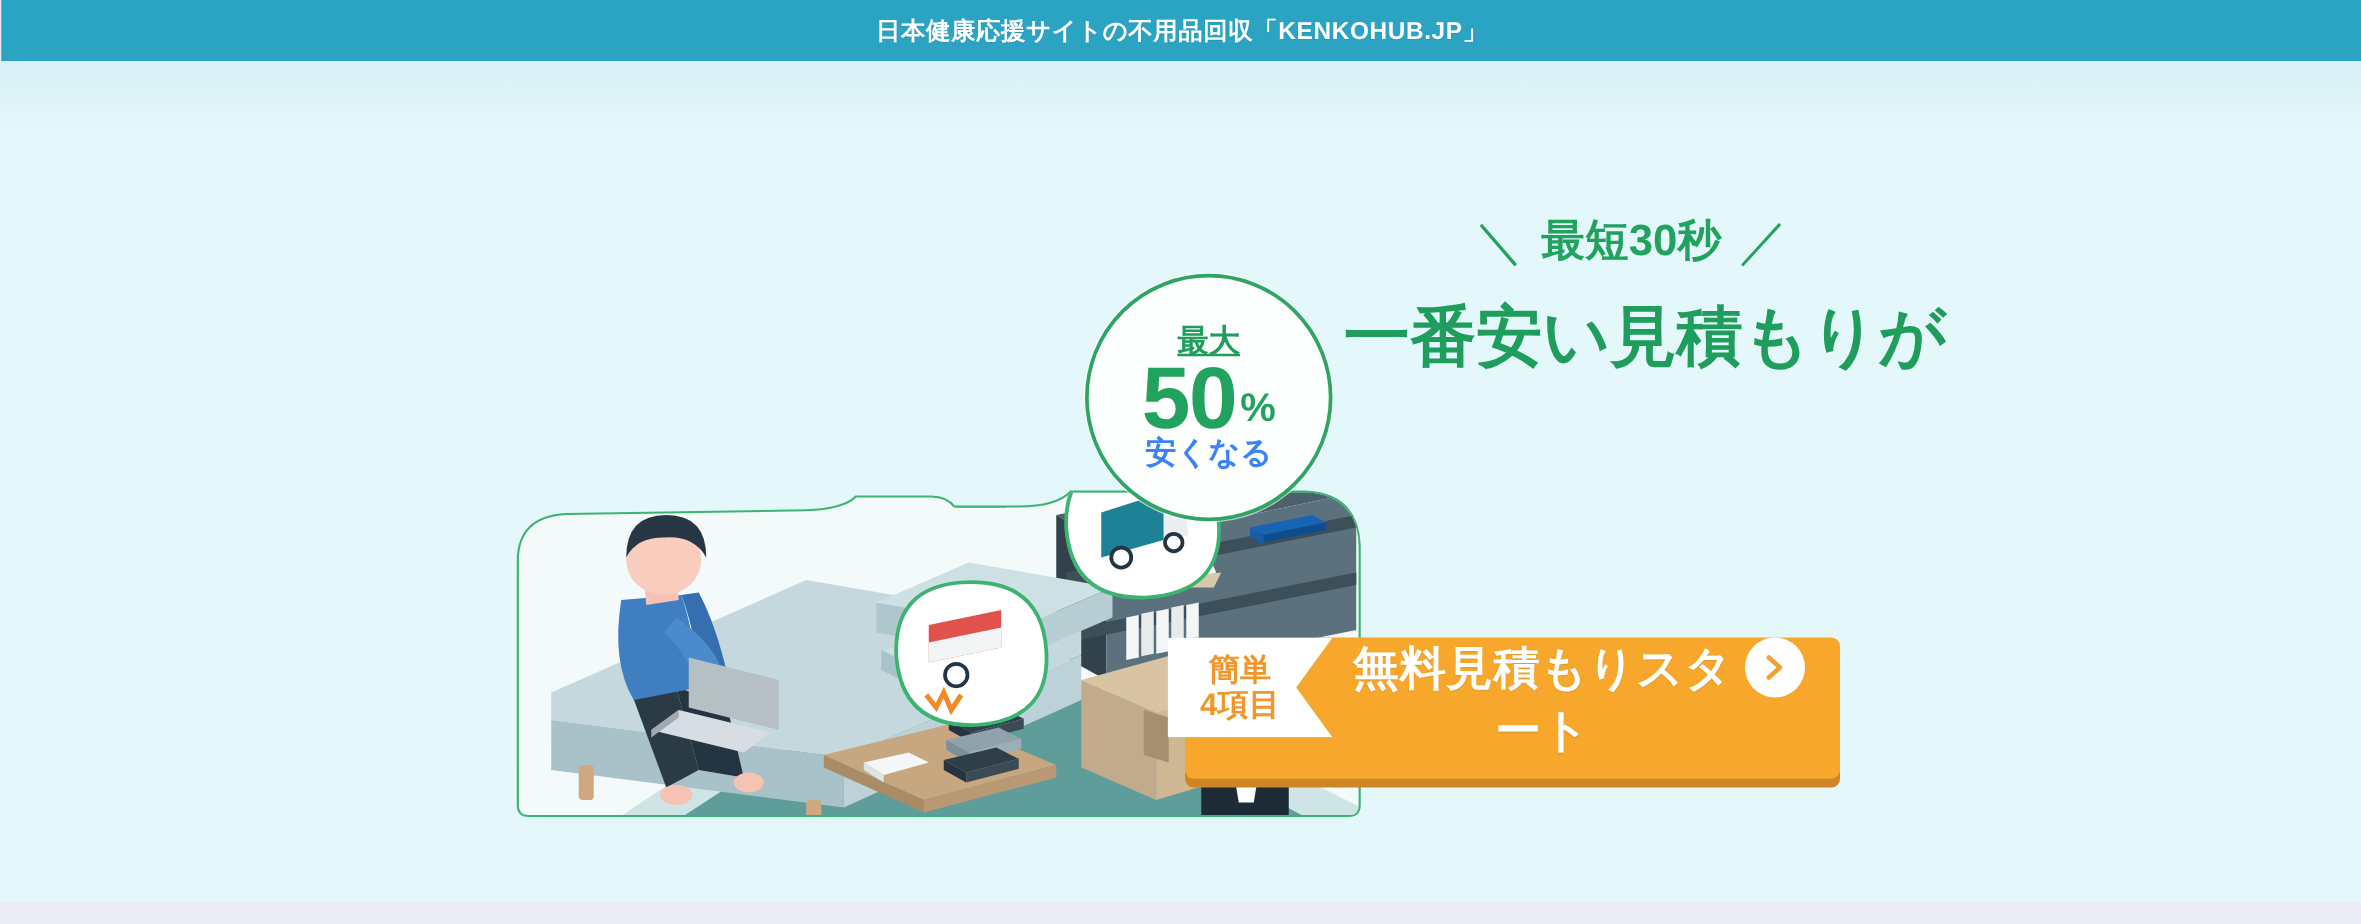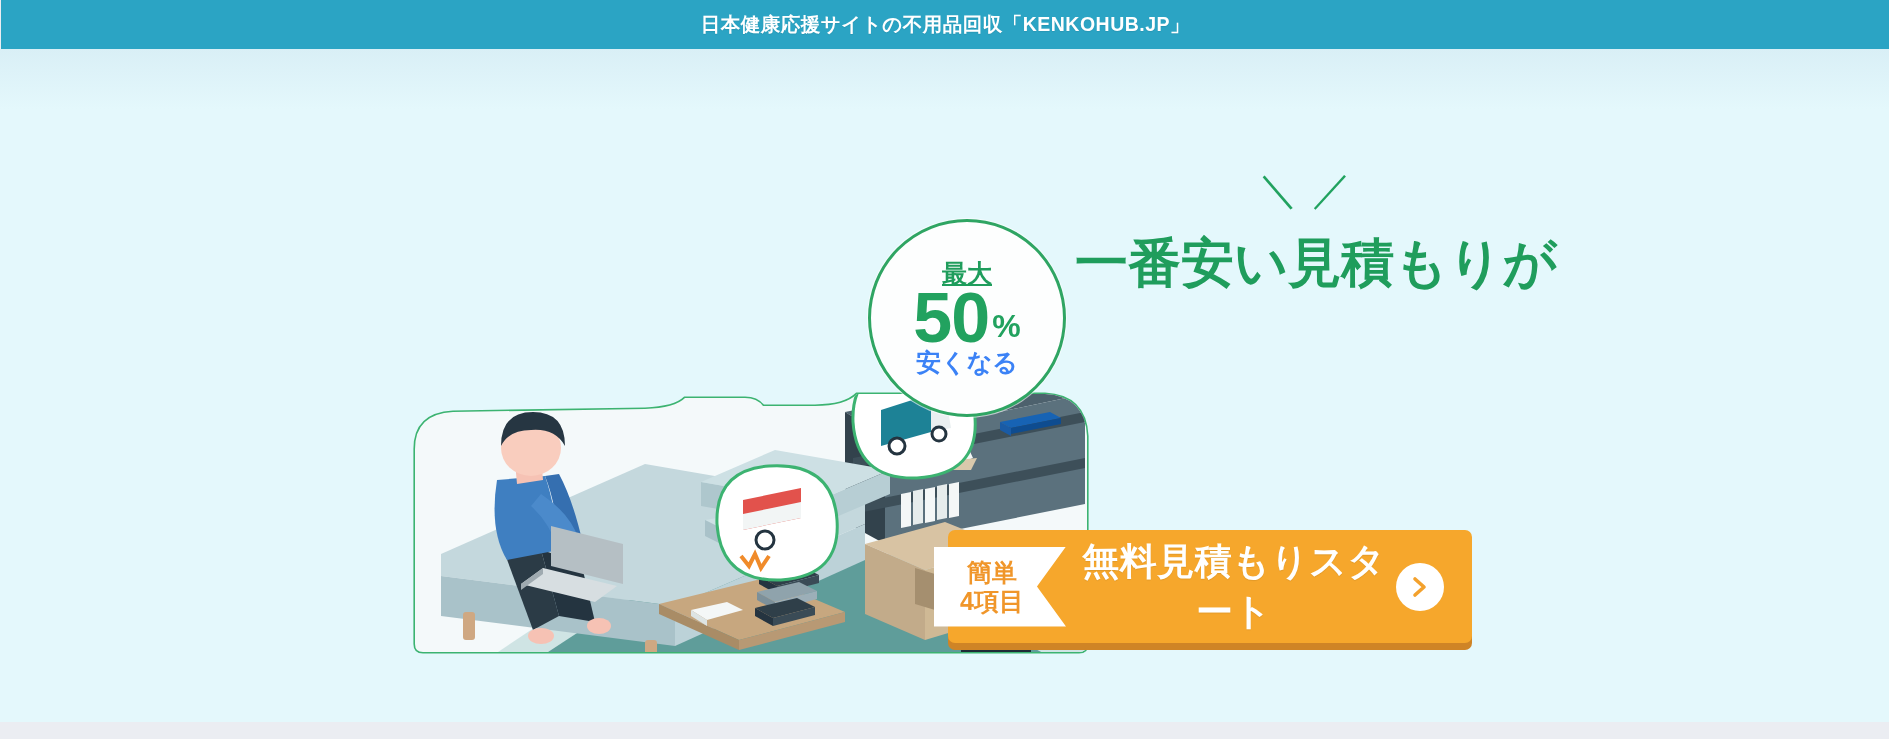--- a/index.html
+++ b/index.html
@@ -70,23 +70,22 @@
   .illus {
     position:absolute; left:345px; top:305px; width:775px; height:333px;
   }
   .illus svg { display:block; width:100%; height:100%; }
 
   
   .cta {
     position:absolute; left:948px; top:461px; width:524px; height:113px;
     background:#f6a72c; border-radius:7px;
     box-shadow:0 7px 0 #cf8426;
-    display:flex; align-items:center;
+    display:flex; align-items:flex-start;
     cursor:pointer;
-    margin-top:20px;
   }
   .cta-ribbon {
     position:relative; margin-left:-14px; width:132px; height:80px;
     background:#ffffff;
     display:flex; flex-direction:column; align-items:center; justify-content:center;
     color:#f0962a; font-weight:bold; font-size:25px; line-height:1.14;
     clip-path:polygon(0 0, 100% 0, 78% 50%, 100% 100%, 0 100%);
     padding-right:16px;
     box-shadow:0 2px 4px rgba(0,0,0,.06);
   }
@@ -285,20 +284,21 @@
       <div class="badge-num-row">
         <span class="badge-num">50</span>
         <span class="badge-pct">%</span>
       </div>
       <div class="badge-bottom">安くなる</div>
     </div>
 
     <div class="headline">
       <div class="tagline">
         <span class="sl l">＼</span>
+        <span class="tagline-text">最短30秒</span>
         <span class="sl r">／</span>
       </div>
       <div class="headline-main">
         <span class="l1">一番安い見積もりが</span>
       </div>
     </div>
 
     <div class="cta">
       <div class="cta-ribbon">
         <span>簡単</span>

